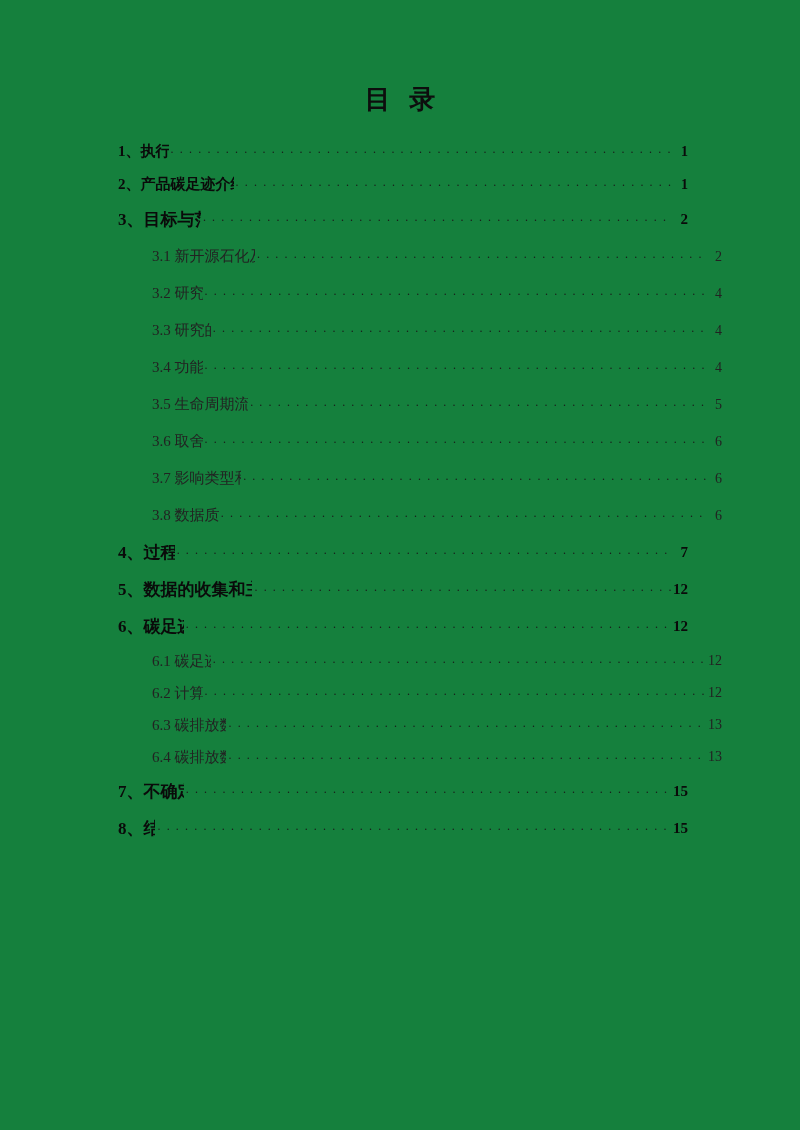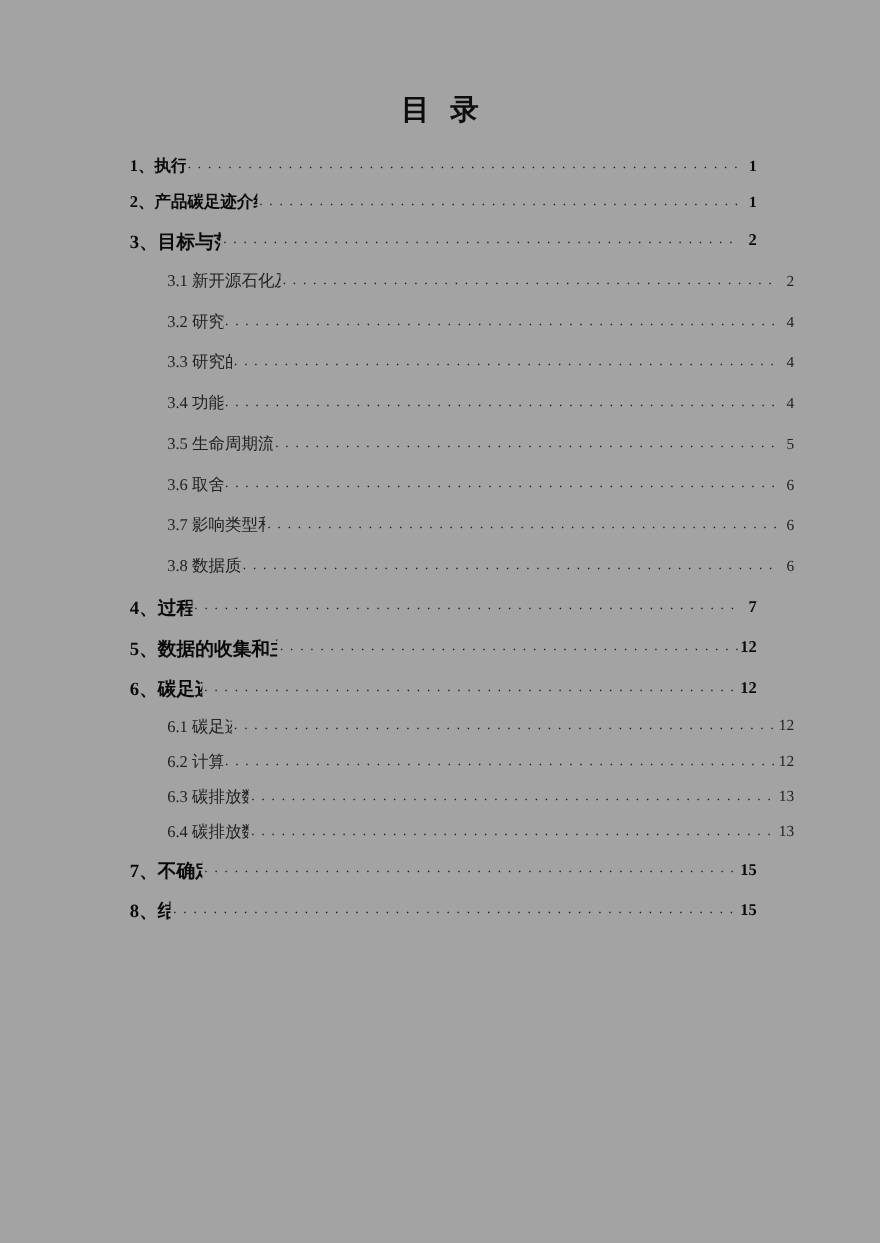--- a/index.html
+++ b/index.html
@@ -14,21 +14,21 @@
     color: #000000;
     position: relative;
     overflow: hidden;
   }
   .page {
     position: absolute;
     left: 0;
     top: 0;
     width: 800px;
     height: 1130px;
-    background: #a3a3a3;
+    background: #15803d;
     box-sizing: border-box;
   }
   .page-inner {
     position: absolute;
     left: 118px;
     top: 82px;
     width: 570px;
   }
   .toc-title {
     text-align: center;

